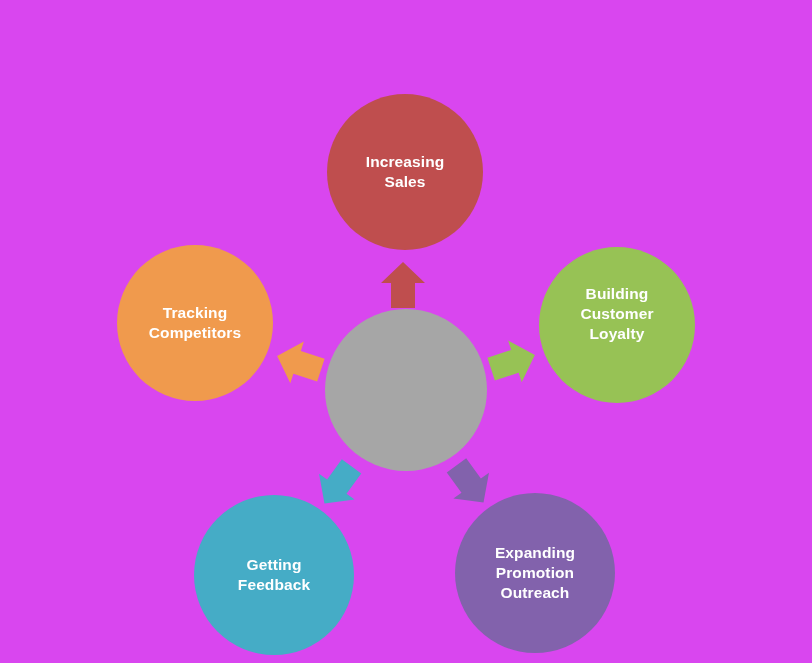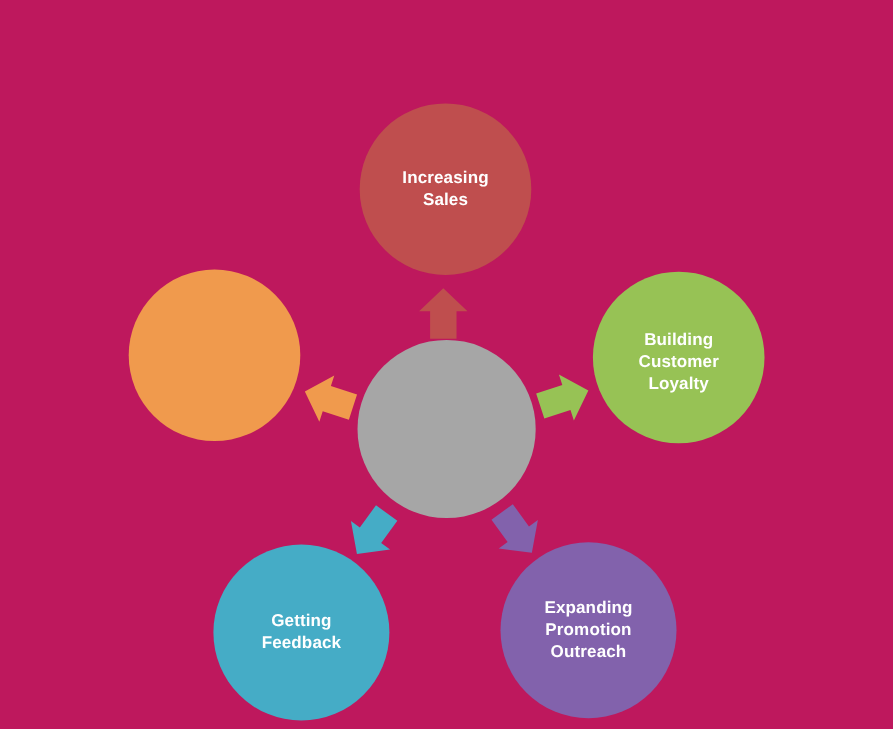--- a/index.html
+++ b/index.html
@@ -45,21 +45,21 @@
   .satellite-label {
     font-size: 15.5px;
   }
   .hub-label {
     font-size: 14.5px;
   }
 </style>
 </head>
 <body>
 
-<div id="diagram-root" style="background: #be185d;">
+<div id="diagram-root" style="background: #d946ef;">
 
   <svg id="diagram-svg" viewBox="0 0 812 663" xmlns="http://www.w3.org/2000/svg">
 
     <defs>
 
       <g id="arrow-shape">
         <path d="M 0,-23 L 22,-2 L 12,-2 L 12,23 L -12,23 L -12,-2 L -22,-2 Z"></path>
       </g>
     </defs>
 
@@ -94,26 +94,28 @@
       <circle cx="274" cy="575" r="80" fill="#45acc6"></circle>
       <circle cx="195" cy="323" r="78" fill="#f09a4d"></circle>
       <circle cx="406" cy="390" r="81" fill="#a6a6a6"></circle>
     </g>
 
   </svg>
 
   <div class="node-label satellite-label" style="left: 327px; top: 132px; width: 156px; height: 80px; color: rgb(255, 255, 255);">Increasing
 Sales</div>
 
-  <div class="node-label satellite-label" style="left: 539px; top: 278px; width: 156px; height: 104px; color: rgb(255, 255, 255);">Building
+  <div class="node-label satellite-label" style="left: 539px; top: 262px; width: 156px; height: 104px; color: rgb(255, 255, 255);">Building
 Customer
 Loyalty</div>
 
   <div class="node-label satellite-label" style="left: 194px; top: 535px; width: 160px; height: 80px; color: rgb(255, 255, 255);">Getting
 Feedback</div>
 
   <div class="node-label satellite-label" style="left: 455px; top: 521px; width: 160px; height: 104px; color: rgb(255, 255, 255);">Expanding
 Promotion
 Outreach</div>
 
+  <div class="node-label satellite-label" style="left: 115px; top: 283px; width: 160px; height: 80px; color: rgb(255, 255, 255);">Tracking
+Competitors</div>
 
 
 </div>
 
 </body></html>

